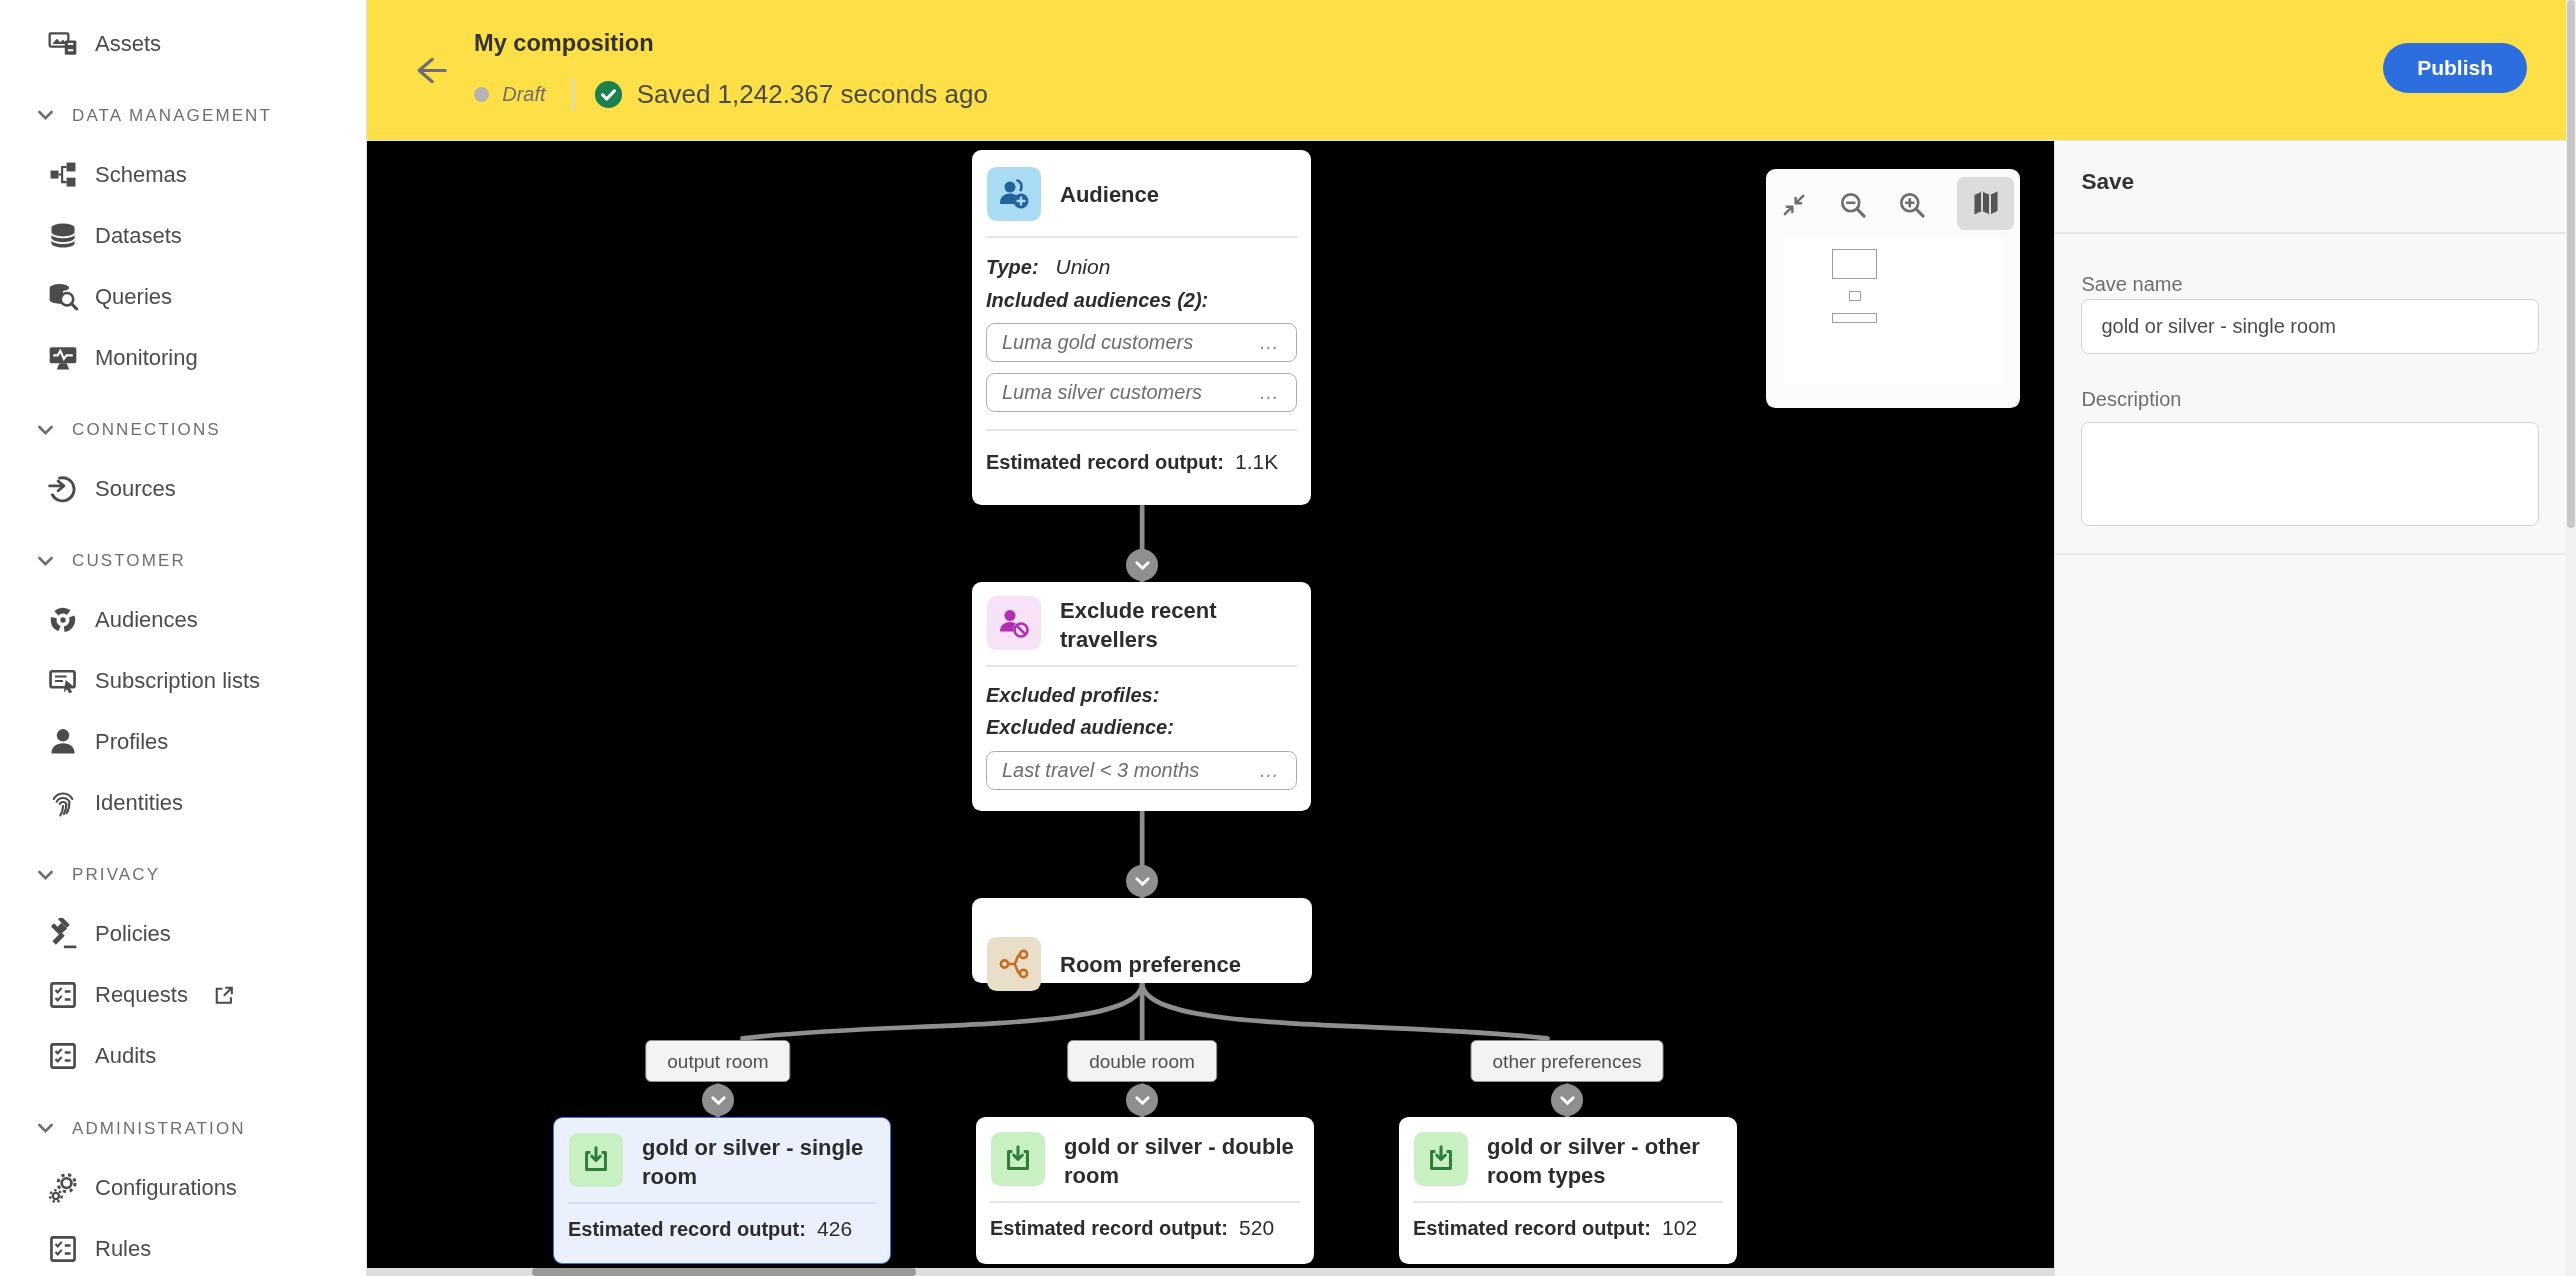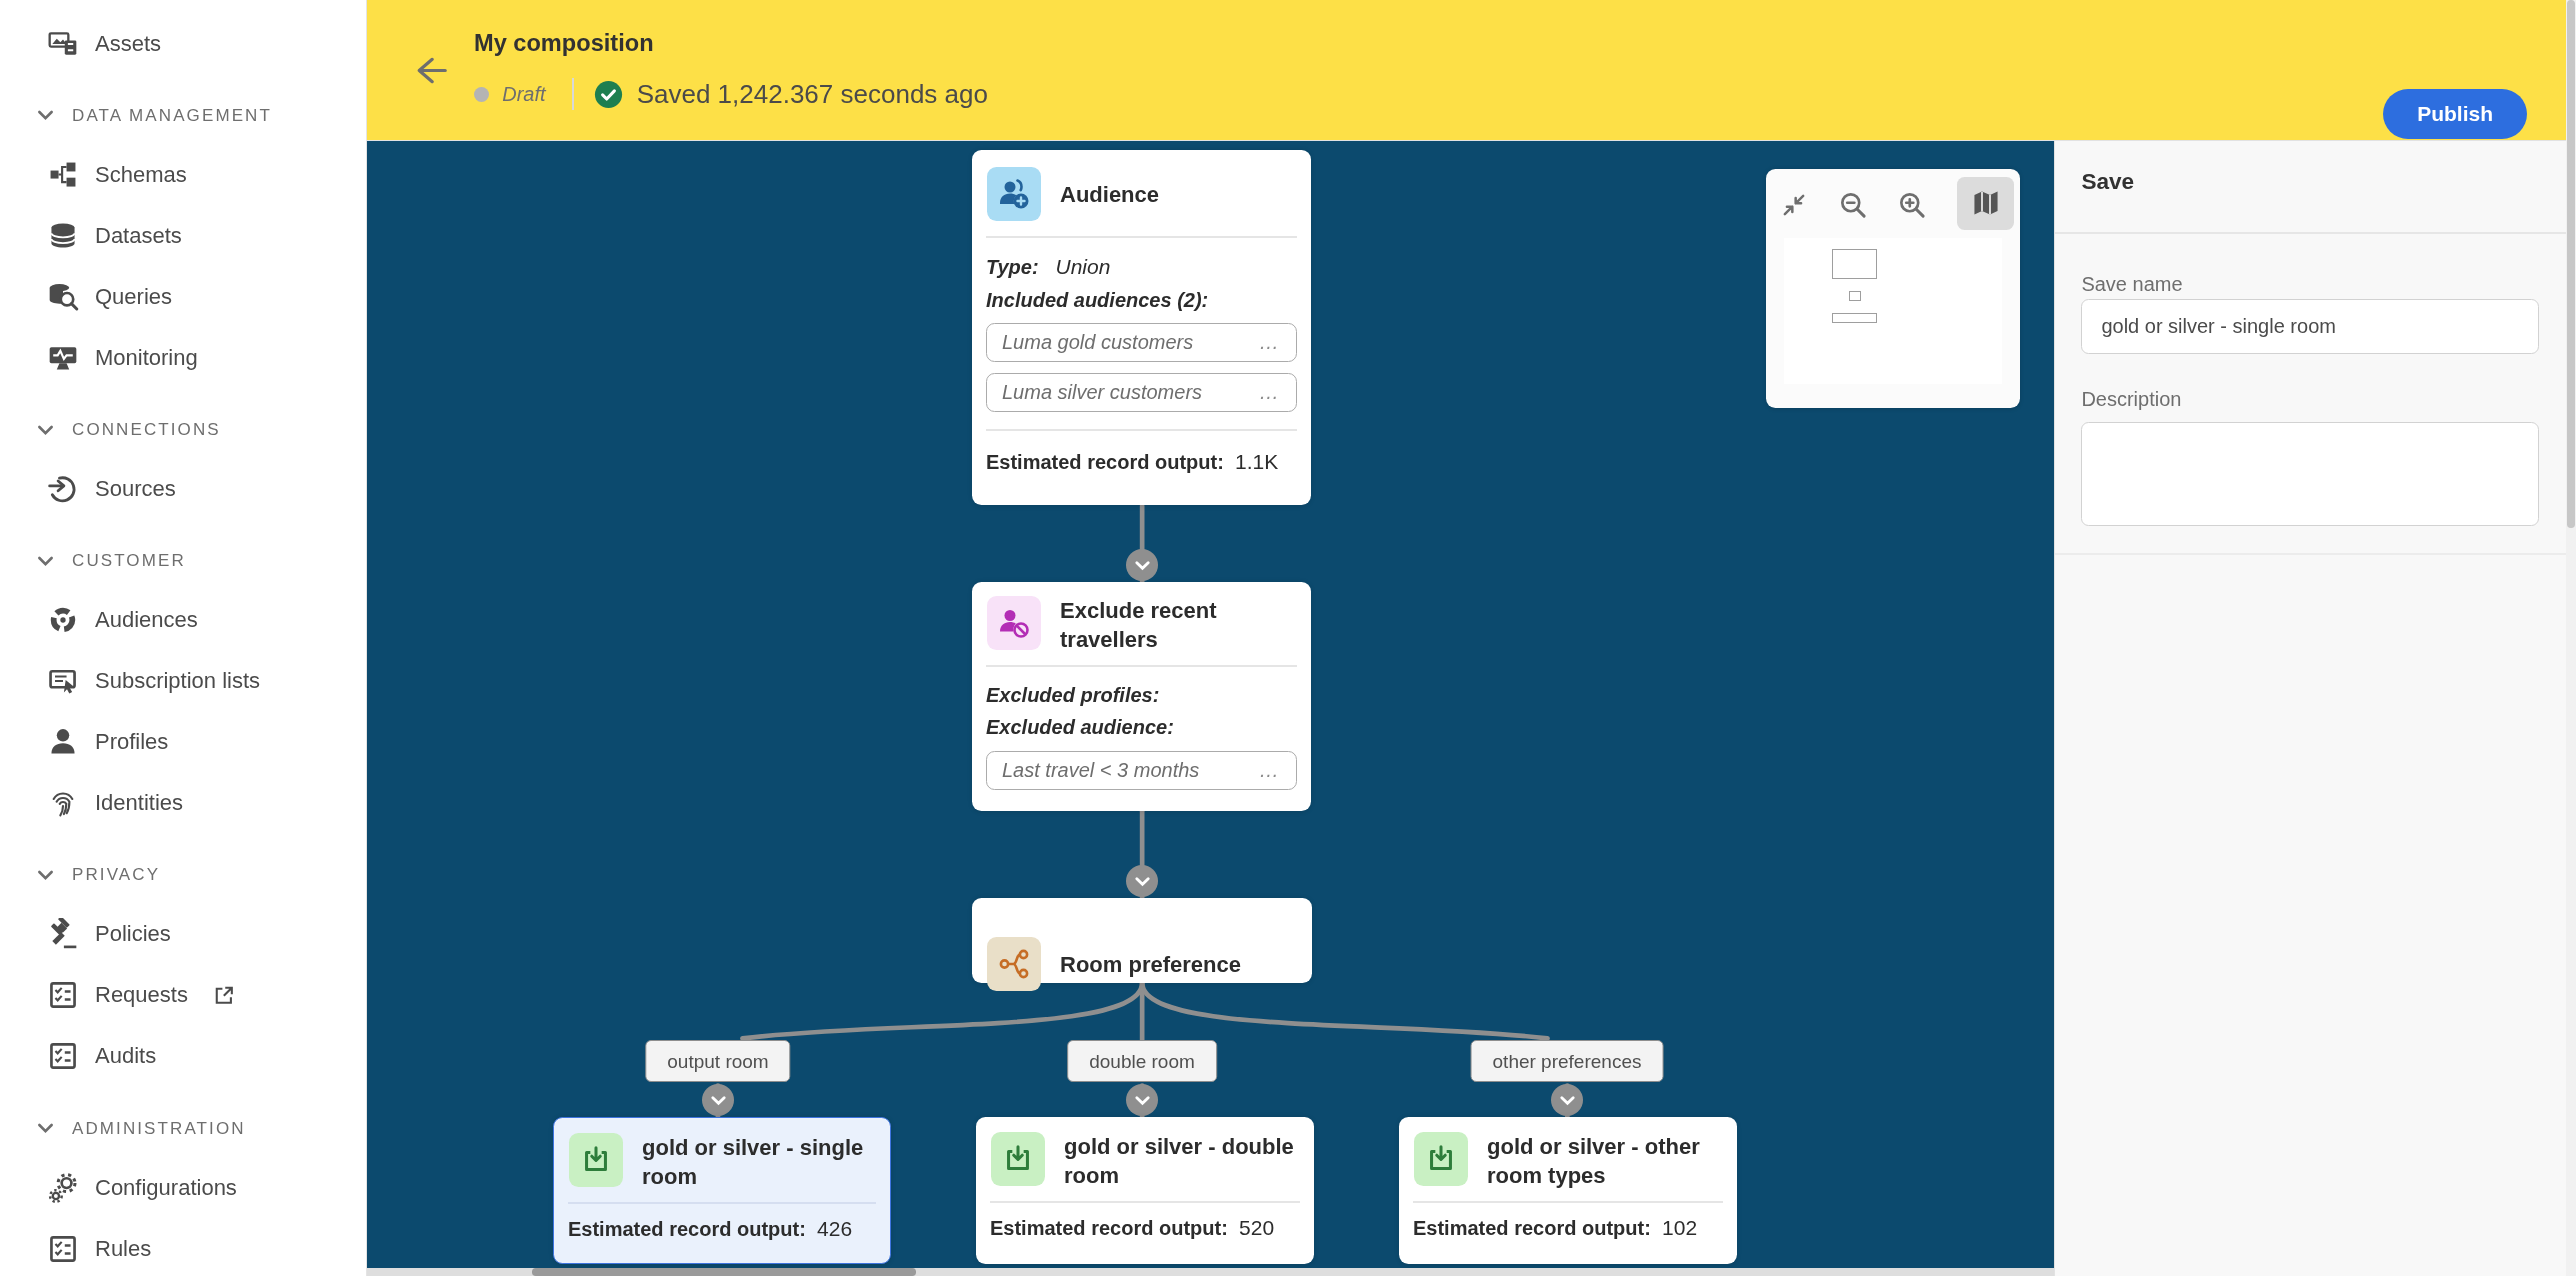--- a/index.html
+++ b/index.html
@@ -22,24 +22,24 @@
           border-bottom:1.9px solid #E2E2E2;box-sizing:border-box;z-index:3;}
   .back-btn{position:absolute;left:41px;top:50px;width:41px;height:41px;cursor:pointer;}
   .tb-title{position:absolute;left:107px;top:30px;font-size:23.6px;font-weight:700;color:#323232;}
   .tb-status{position:absolute;left:107px;top:77px;height:34px;display:flex;align-items:center;gap:13.2px;}
   .status-dot{width:15px;height:15px;border-radius:50%;background:#B4B4B4;}
   .draft{font-size:20px;font-style:italic;color:#6E6E6E;margin-right:5.7px;}
   .vsep{width:1.9px;height:32px;background:#D8D8D8;margin:0 7.5px;}
   .savemsg{font-size:26px;color:#4A4A4A;}
   .publish{position:absolute;right:49px;top:43px;height:50px;padding:0 34px;border:none;border-radius:25.5px;
            background:#2D6EDF;color:#fff;font-size:21px;font-weight:700;cursor:pointer;
-           font-family:"Liberation Sans",sans-serif;margin-top:46px;}
+           font-family:"Liberation Sans",sans-serif;}
 
   
-  .canvas{position:absolute;left:367px;top:141px;width:1687px;height:1135px;background:#0c4a6e;overflow:hidden;}
+  .canvas{position:absolute;left:367px;top:141px;width:1687px;height:1135px;background:#000000;overflow:hidden;}
   .edges{position:absolute;left:0;top:0;}
 
   .node{position:absolute;background:#fff;border-radius:9.4px;box-shadow:0 0.9px 5.7px rgba(0,0,0,.12);
         box-sizing:border-box;cursor:pointer;}
   .node.selected{background:#EAF1FC;border:1.9px solid #3E74E0;}
   .node-head{display:flex;align-items:flex-start;gap:19px;padding:17px 15px 0 15px;}
   .tile{width:54px;height:54px;border-radius:9.4px;flex:0 0 54px;display:flex;align-items:center;justify-content:center;}
   .tile.blue{background:#A9DCF4;} .tile.pink{background:#F8E2F8;}
   .tile.tan{background:#E9DFC8;}  .tile.green{background:#C9F0C3;}
   .node-title{font-size:22px;font-weight:700;color:#2C2C2C;line-height:29px;}

